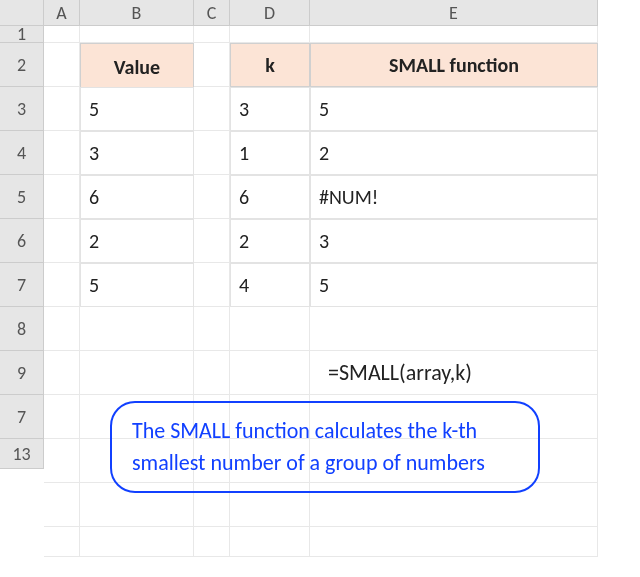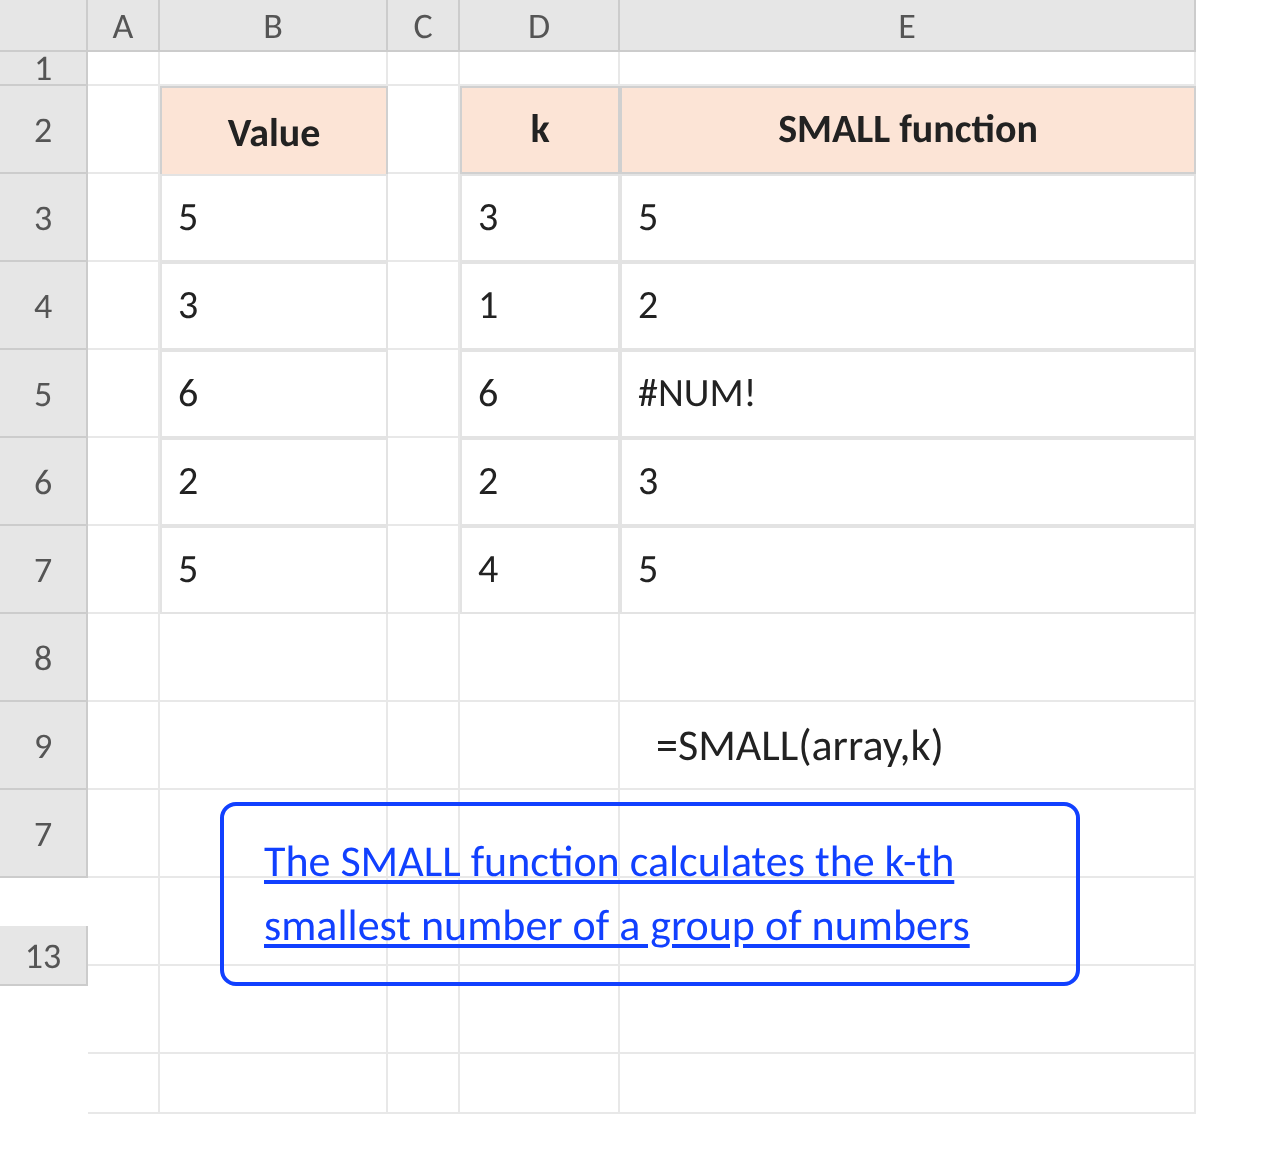--- a/index.html
+++ b/index.html
@@ -76,27 +76,26 @@
       border: 1px solid #d0d0d0;
       justify-content: center;
     }
     .data-cell {
       background: #fff;
       border: 1px solid #e3e3e3;
     }
     .callout {
       position: absolute;
       border: 2px solid #1140ff;
-      border-radius: 8px;
+      border-radius: 25px;
       color: #1140ff;
       font-size: 22px;
       line-height: 1.45;
       padding: 12px 20px;
       background: transparent;
-      text-decoration: underline;
     }
     .formula-text {
       position: absolute;
       color: #222;
       font-size: 22px;
     }
   </style>
 </head>
 <body>
 
@@ -113,21 +112,21 @@
       <div class="row-header" style="height: 17px;">1</div>
       <div class="row-header" style="height: 44px;">2</div>
       <div class="row-header" style="height: 44px;">3</div>
       <div class="row-header" style="height: 44px;">4</div>
       <div class="row-header" style="height: 44px;">5</div>
       <div class="row-header" style="height: 44px;">6</div>
       <div class="row-header" style="height: 44px;">7</div>
       <div class="row-header" style="height: 44px;">8</div>
       <div class="row-header" style="height: 44px;">9</div>
       <div class="row-header" style="height: 44px;">7</div>
-      <div class="row-header" style="height: 30px; margin-top: 24px;">13</div>
+      <div class="row-header" style="height: 30px;">13</div>
     </div>
   <div class="cells" id="cells">
       <div class="faint-line-v" style="left: 35px; top: 0px; height: 531px;"></div>
       <div class="faint-line-v" style="left: 149px; top: 0px; height: 531px;"></div>
       <div class="faint-line-v" style="left: 185px; top: 0px; height: 531px;"></div>
       <div class="faint-line-v" style="left: 265px; top: 0px; height: 531px;"></div>
       <div class="faint-line-v" style="left: 553px; top: 0px; height: 531px;"></div>
       <div class="faint-line-h" style="top: 16px; left: 0px; width: 554px;"></div>
       <div class="faint-line-h" style="top: 60px; left: 0px; width: 554px;"></div>
       <div class="faint-line-h" style="top: 104px; left: 0px; width: 554px;"></div>

